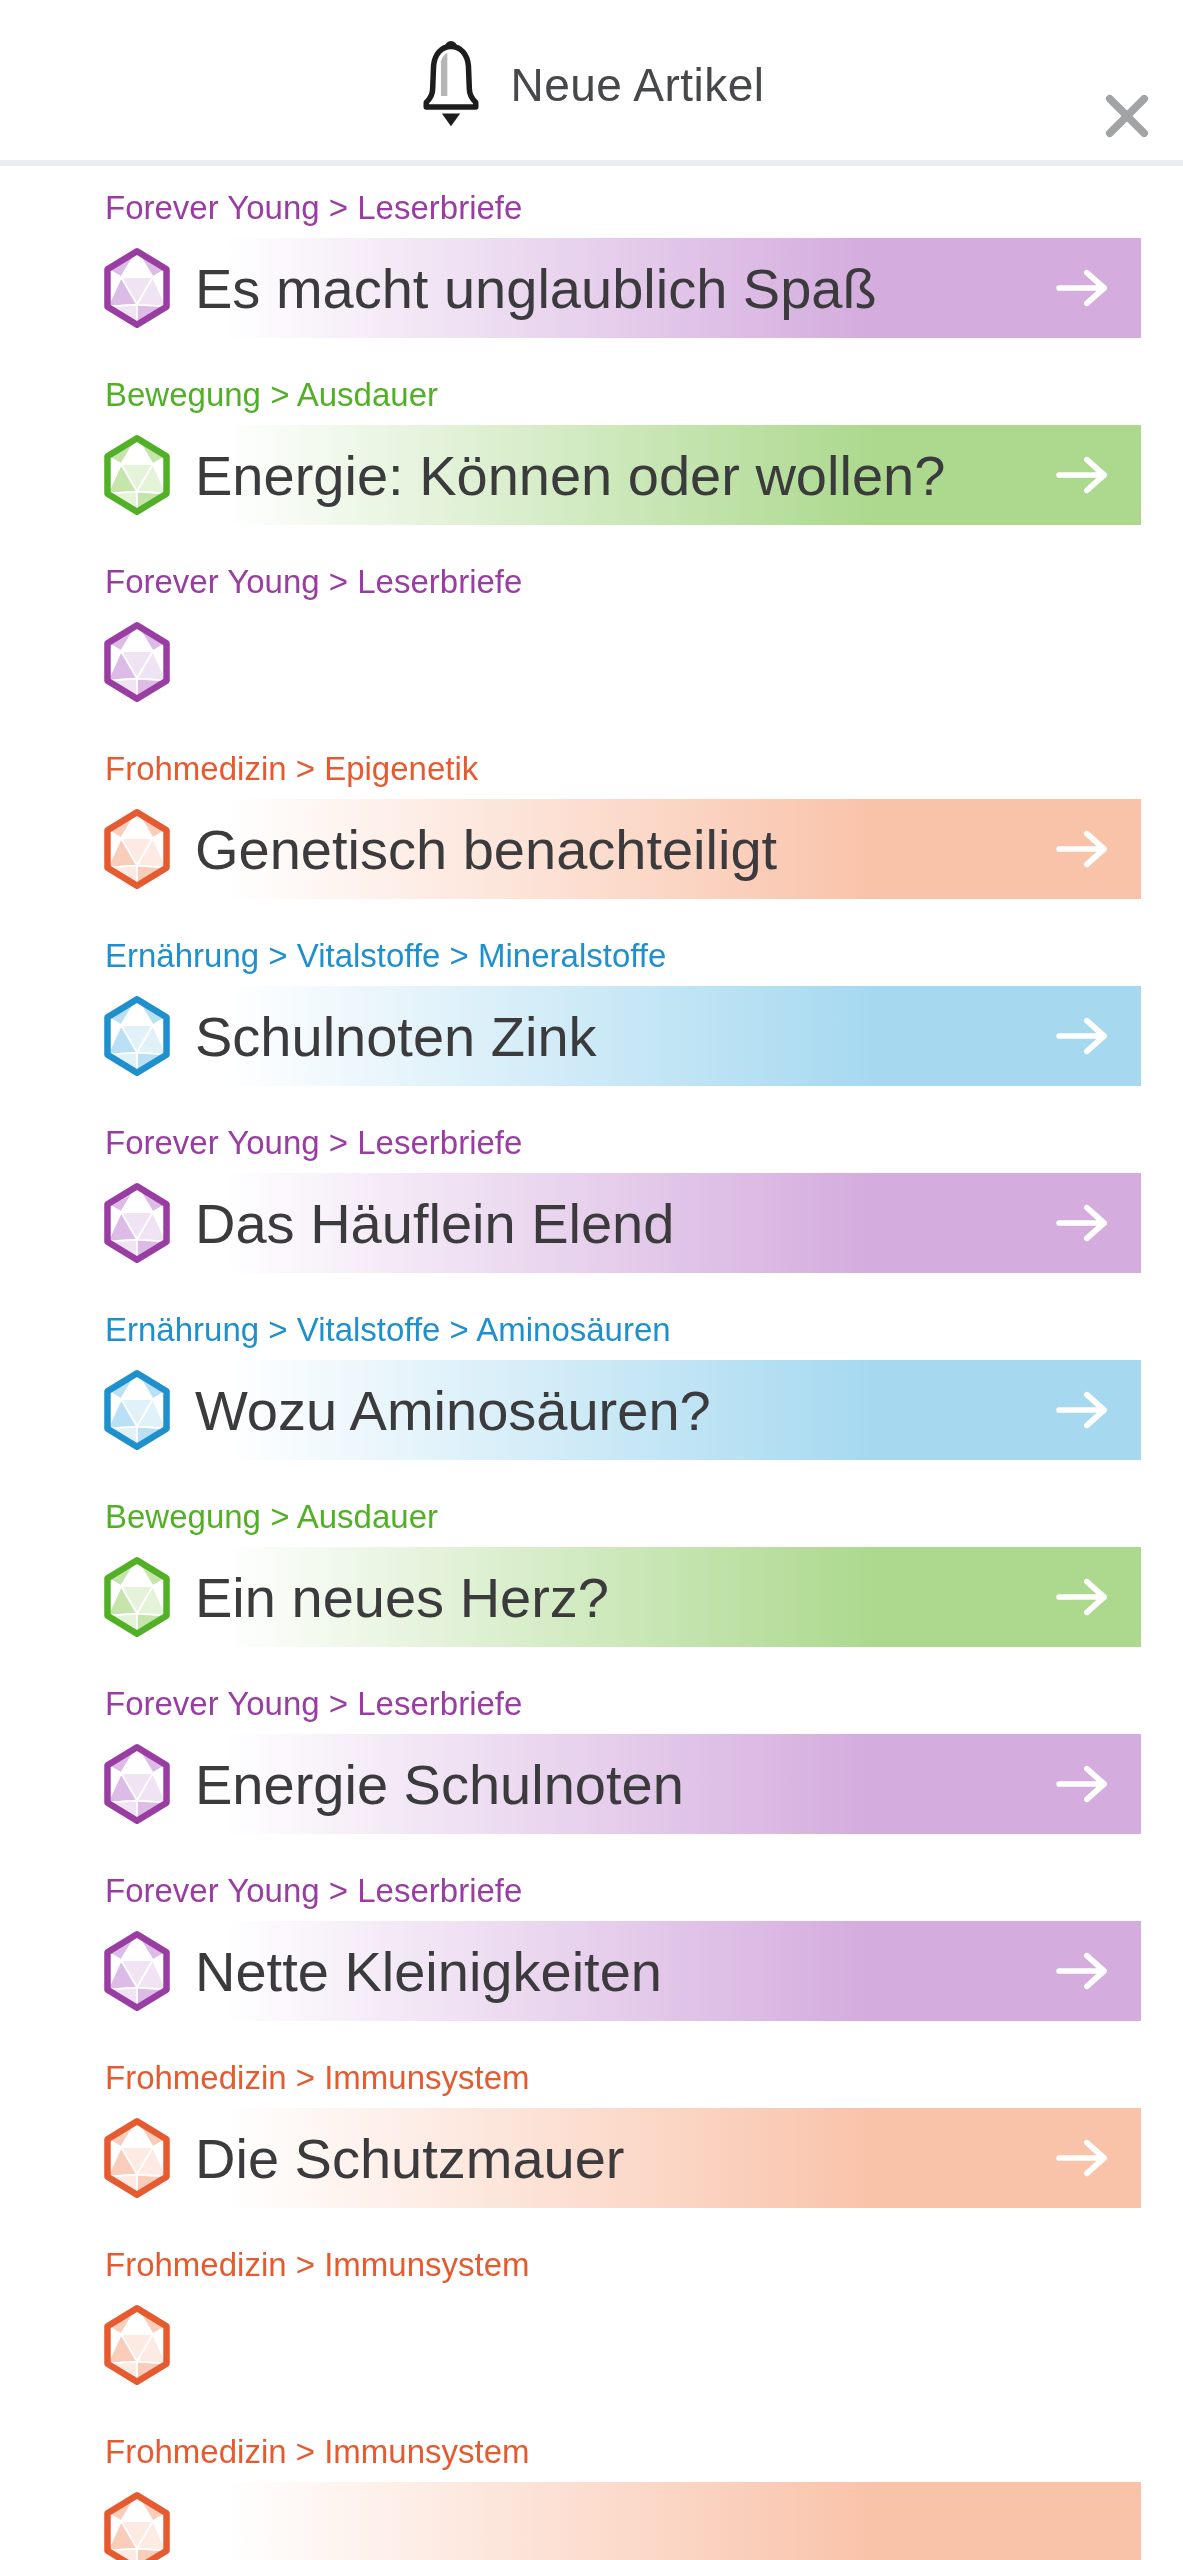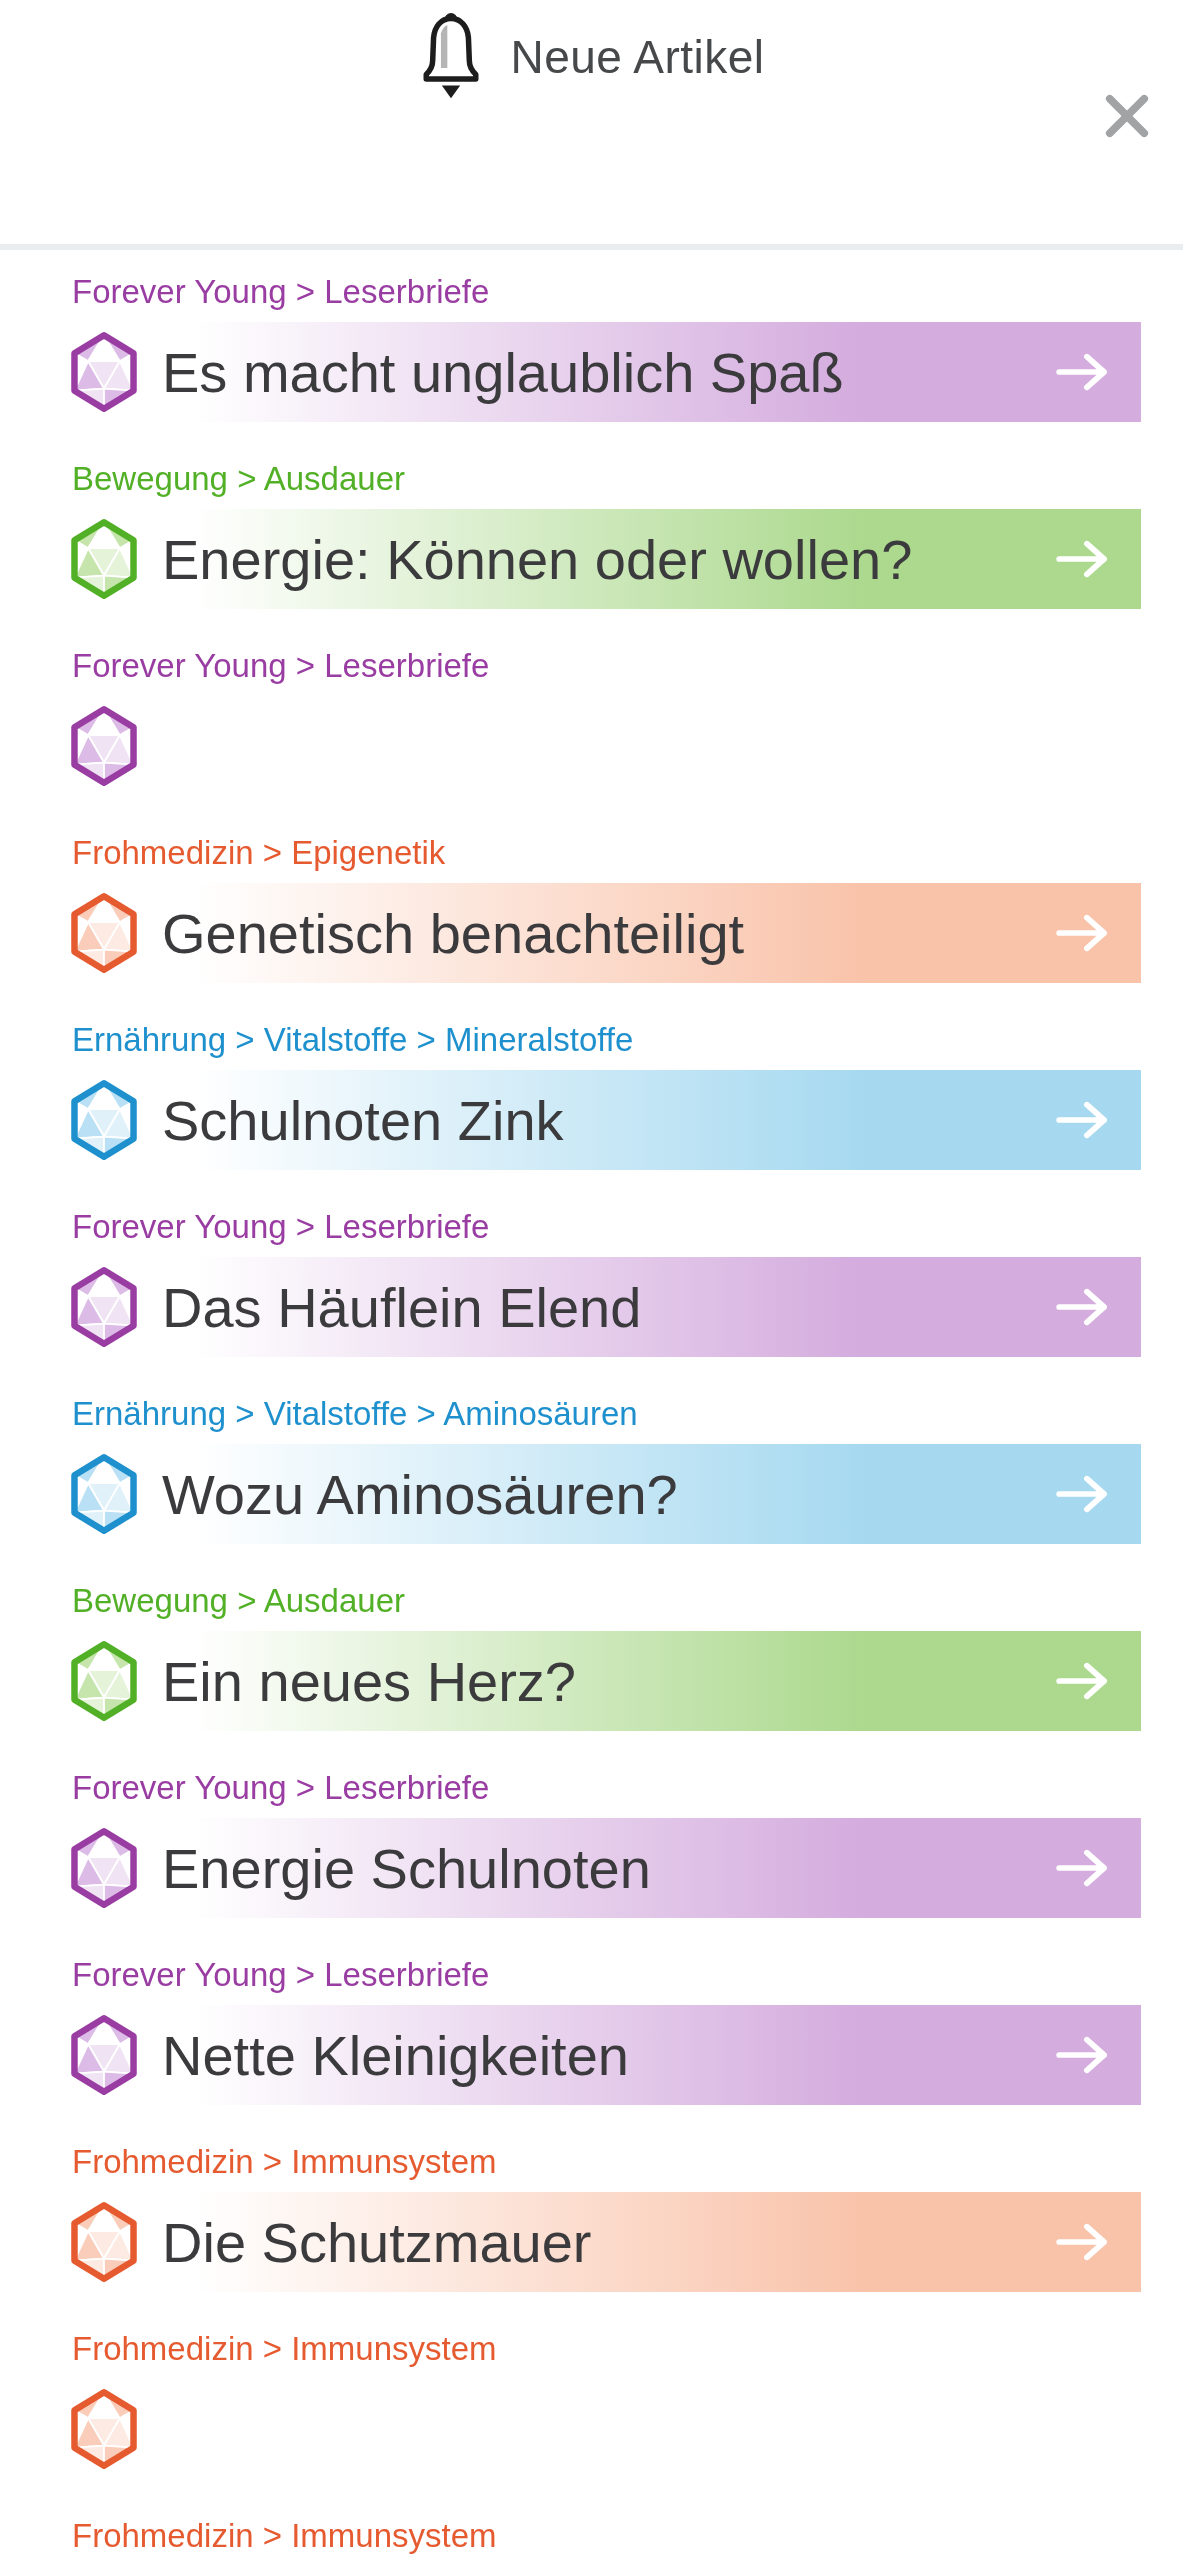--- a/index.html
+++ b/index.html
@@ -4,36 +4,36 @@
 <style>
   html,body{margin:0;padding:0;}
   body{
     width:1183px;height:2560px;overflow:hidden;background:var(--background,#fff);
     font-family:"Liberation Sans",sans-serif;
     -webkit-font-smoothing:antialiased;
   }
   .app{width:1183px;height:2560px;position:relative;overflow:hidden;}
 
   
-  .header{height:244px;position:relative;display:flex;align-items:flex-start;justify-content:center;}
+  .header{height:160px;position:relative;display:flex;align-items:center;justify-content:center;}
   .header-center{display:flex;align-items:center;gap:26px;padding-top:10px;}
   .bell{width:66px;height:94px;}
   .bell-body{fill:#fff;stroke:var(--bell-color,#1d1d1d);stroke-width:6;stroke-linejoin:round;}
   .bell-knob,.bell-clapper{fill:var(--bell-color,#1d1d1d);}
   .bell-stripe{fill:#b5b5b5;}
   .header-title{font-size:46px;color:var(--header-text-color,#46484a);letter-spacing:0.5px;}
   .close-btn{position:absolute;right:30px;top:92px;width:52px;height:52px;background:none;border:none;padding:0;cursor:pointer;}
   .close-x{width:48px;height:46px;}
   .close-x path{stroke:var(--close-icon-color,#a1a3a5);stroke-width:8;stroke-linecap:round;fill:none;}
 
   .divider{height:6px;background:var(--divider-color,#e9edf0);}
 
   
   .list{padding:0;}
-  .item{margin-top:37px;}
+  .item{margin-top:37px;padding-left:33px;}
   .item:first-child{margin-top:22px;}
   .crumb{
     margin-left:72px;font-size:33px;line-height:40px;color:var(--c);
     margin-bottom:10px;white-space:nowrap;
   }
   .row{position:relative;height:100px;}
   .bar{
     position:absolute;left:144px;right:42px;top:0;bottom:0;
     background:linear-gradient(to right,#ffffff 5%,var(--bar) 72%);
     display:flex;align-items:center;

